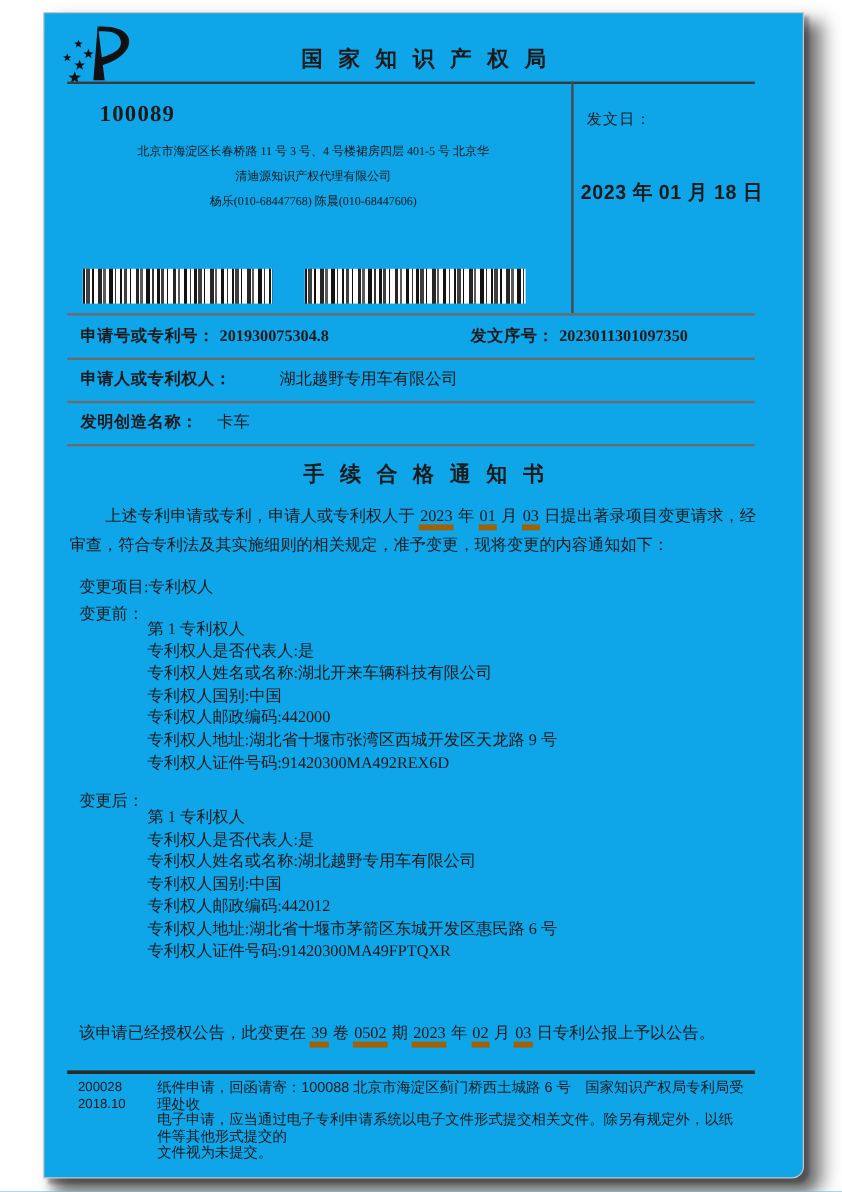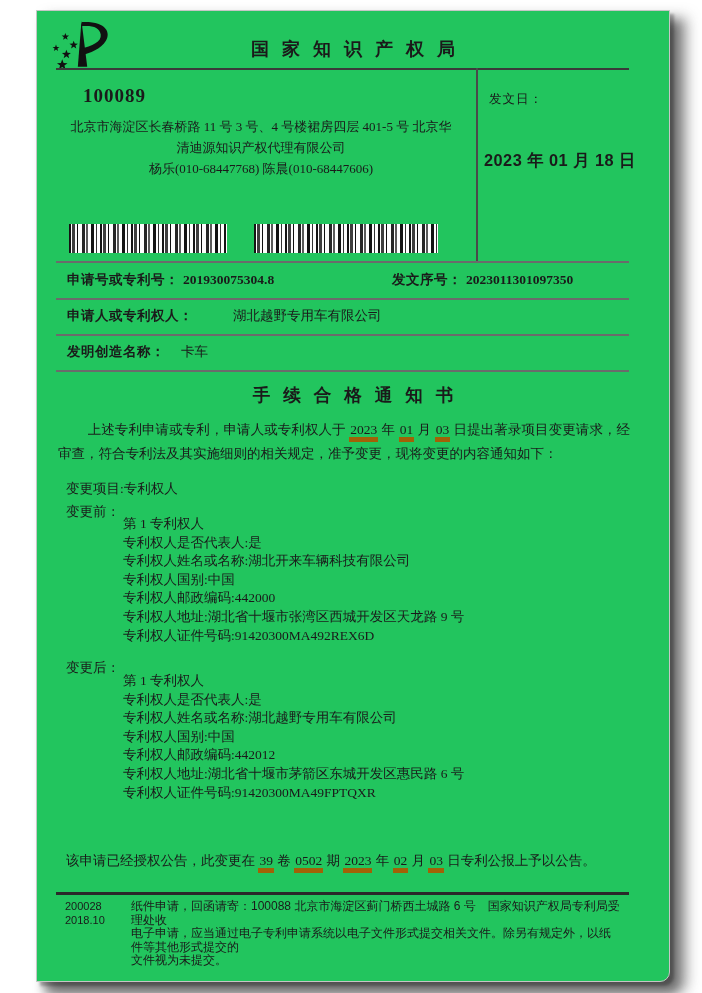--- a/index.html
+++ b/index.html
@@ -7,21 +7,21 @@
     width: 702px; height: 993px;
     background: #ffffff;
     position: relative;
     overflow: hidden;
     font-family: "Liberation Serif", "DejaVu Serif", serif;
     color: #1a1a1a;
   }
   .page {
     position: absolute; left: 36px; top: 10px;
     width: 632px; height: 970px;
-    background: #22c55e;
+    background: #0ea5e9;
     border: 1px solid #c6c6c6;
     border-bottom-right-radius: 10px;
     box-shadow: 4px 4px 3px rgba(0,0,0,0.28),
                 14px 10px 14px 2px rgba(55,55,55,0.55),
                 8px 12px 10px rgba(40,40,40,0.35);
   }
   .abs { position: absolute; }
 
   
   .logo { left: 12px; top: 8px; width: 66px; height: 52px; }
@@ -35,21 +35,21 @@
   }
   .rule { background: #3a3a3a; height: 2px; left: 19px; width: 573px; }
   .rule-header { top: 57px; }
   .rule-thin { background: #6b6b6b; height: 2px; }
   .vline { left: 439px; top: 57px; width: 2px; height: 193px; background: #4a4a4a; }
 
   
   .postal { left: 46px; top: 74px; font-size: 19px; font-weight: bold; letter-spacing: 1px; }
   .addr {
     left: 16px; top: 105px; width: 416px;
-    text-align: center; font-size: 13px; line-height: 21px;
+    text-align: center; font-size: 10px; line-height: 21px;
   }
   .dispatch-label { left: 452px; top: 80px; font-size: 12.5px; letter-spacing: 1px; }
   .dispatch-date {
     left: 447px; top: 138px;
     font-family: "Liberation Sans", "DejaVu Sans", sans-serif;
     font-size: 17px; font-weight: bold; letter-spacing: 0.5px;
     transform: scaleX(0.96); transform-origin: left;
     white-space: nowrap;
   }
 

